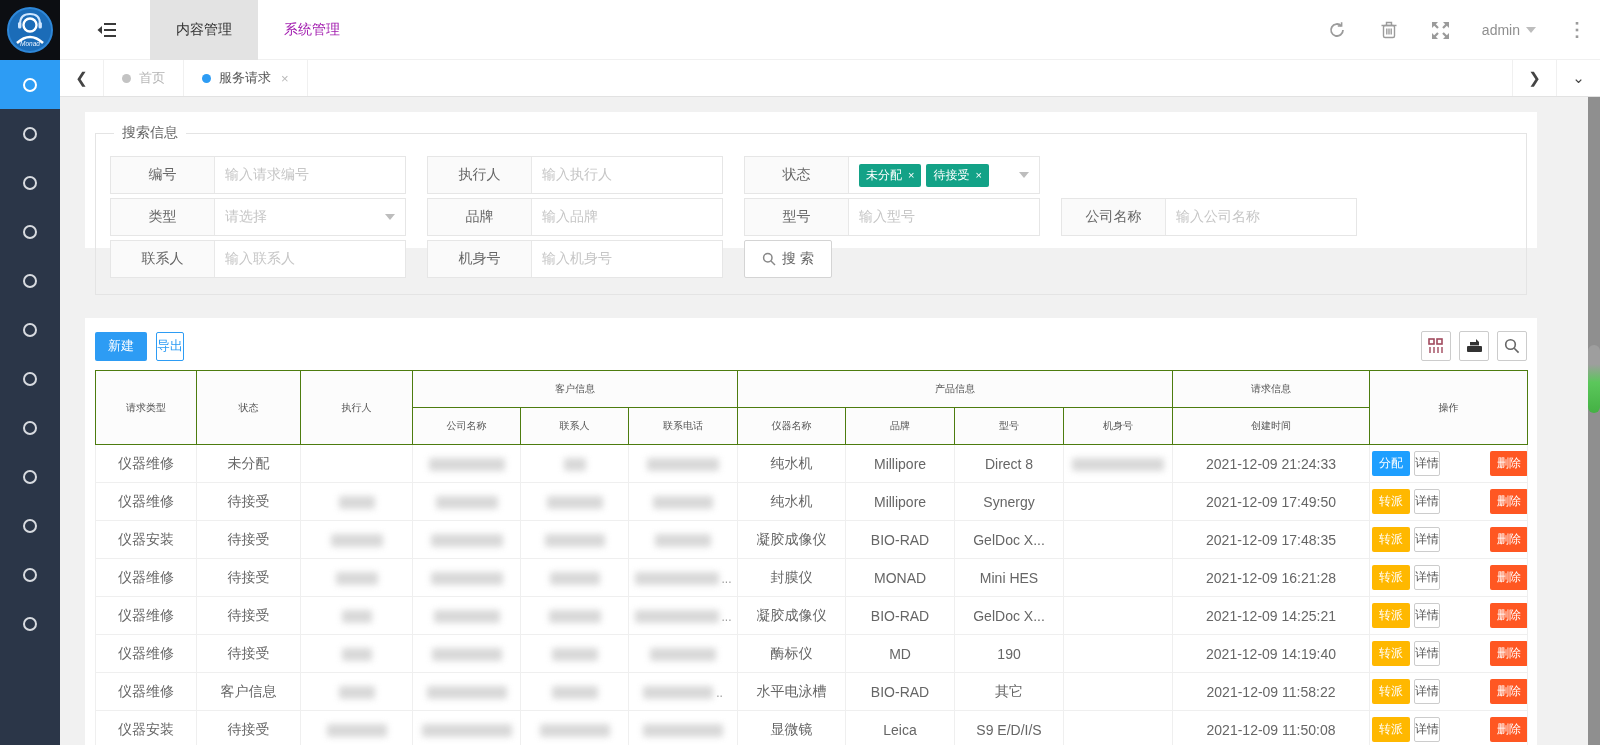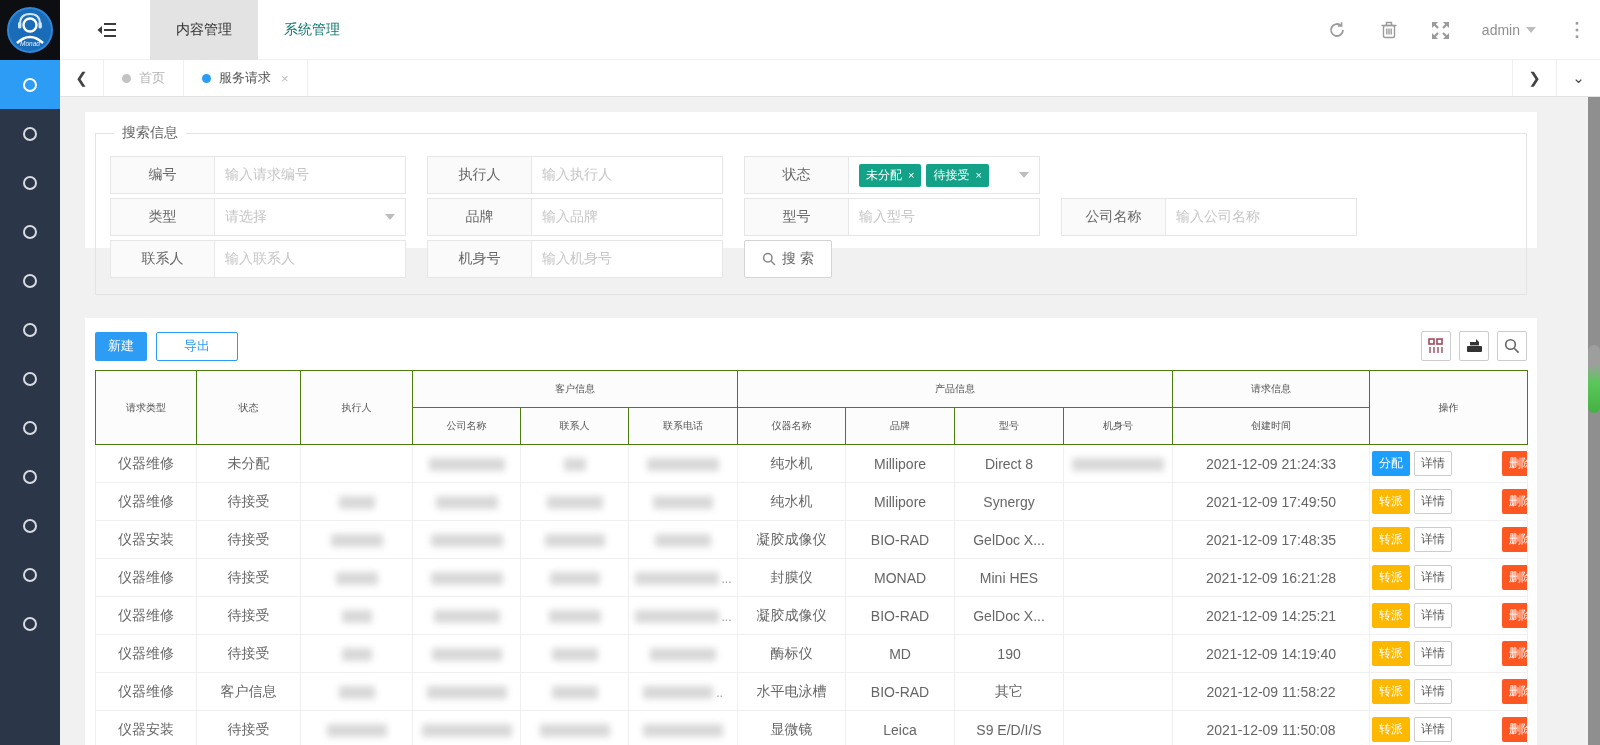--- a/index.html
+++ b/index.html
@@ -5,21 +5,21 @@
   * { margin:0; padding:0; box-sizing:border-box; }
   html,body { width:1600px; height:745px; overflow:hidden; font-family:"Liberation Sans","DejaVu Sans",sans-serif; background:#f1f1f1; }
 
   
   .topbar { position:absolute; left:0; top:0; width:1600px; height:60px; background:#fff; border-bottom:1px solid #f0f0f0; z-index:5;padding-left:24px; }
   .logo { position:absolute; left:0; top:0; width:60px; height:60px; background:#0c0e12; display:flex; align-items:center; justify-content:center; }
   .logo-circle { width:46px; height:46px; border-radius:50%; background:#1b6cb8; border:2px solid #2e87d8; position:relative; overflow:hidden; }
   .logo-circle svg { position:absolute; left:0; top:0; }
   .collapse-btn { position:absolute; left:92px; top:16px; width:30px; height:28px; display:flex; align-items:center; justify-content:center; cursor:pointer; }
   .top-tabs { position:absolute; left:150px; top:0; height:60px; display:flex; }
-  .top-tab { height:60px; padding:0 26px; display:flex; align-items:center; font-size:14px; color:#0f766e; cursor:pointer; }
+  .top-tab { height:60px; padding:0 26px; display:flex; align-items:center; font-size:14px; color:#a21caf; cursor:pointer; }
   .top-tab.active { background:#e3e3e3; color:#333; }
   .top-right { position:absolute; right:12px; top:0; height:60px; display:flex; align-items:center; gap:30px; }
   .top-icon { width:22px; height:22px; display:flex; align-items:center; justify-content:center; cursor:pointer; }
   .user-menu { display:flex; align-items:center; gap:6px; color:#8f8f8f; font-size:14px; cursor:pointer; }
   .caret { width:0; height:0; border-left:5px solid transparent; border-right:5px solid transparent; border-top:6px solid #bdbdbd; display:inline-block; }
 
   
   .tabbar { position:absolute; left:60px; top:60px; width:1540px; height:37px; background:#fff; border-bottom:1px solid #e2e2e2; display:flex; align-items:stretch; z-index:4; }
   .tab-arrow { width:44px; display:flex; align-items:center; justify-content:center; color:#444; font-size:15px; cursor:pointer; border-right:1px solid #f0f0f0; }
   .page-tab { display:flex; align-items:center; gap:8px; padding:0 18px; font-size:13px; color:#b5b5b5; border-right:1px solid #f0f0f0; cursor:pointer; }
@@ -48,34 +48,34 @@
   .f-label { width:104px; display:flex; align-items:center; justify-content:center; font-size:14px; color:#666; background:#fafafa; border-right:1px solid #e8e8e8; }
   .f-value { flex:1; display:flex; align-items:center; padding:0 10px; font-size:14px; color:#c6c6c6; position:relative; gap:5px; }
   .f-value .sel-caret { position:absolute; right:10px; }
   .tag { background:#13a287; color:#fff; font-size:12px; border-radius:2px; padding:3px 7px; display:inline-flex; align-items:center; gap:6px; white-space:nowrap; }
   .tag .tag-x { font-size:11px; cursor:pointer; }
   .search-btn { width:88px; height:38px; border:1px solid #d4d4d4; border-radius:2px; background:#fff; color:#666; font-size:14px; display:flex; align-items:center; justify-content:center; gap:6px; cursor:pointer; }
 
   .table-card { position:absolute; left:25px; top:221px; width:1452px; height:430px; background:#fff; padding:10px; }
   .table-toolbar { display:flex; align-items:center; height:36px; }
   .btn-create { background:#2d9cf4; color:#fff; border:none; height:29px; padding:0 13px; font-size:13px; border-radius:2px; cursor:pointer; }
-  .btn-export { background:#fff; color:#2d9cf4; border:1px solid #2d9cf4; height:29px; padding:0 27px; font-size:13px; border-radius:2px; margin-left:9px; cursor:pointer; }
+  .btn-export { background:#fff; color:#2d9cf4; border:1px solid #2d9cf4; height:29px; padding:0 0; font-size:13px; border-radius:2px; margin-left:9px; cursor:pointer; }
   .tool-icons { margin-left:auto; display:flex; gap:8px; }
   .tool-box { width:30px; height:30px; border:1px solid #ccc; border-radius:2px; background:#fff; display:flex; align-items:center; justify-content:center; cursor:pointer; }
 
   table.grid { border-collapse:collapse; table-layout:fixed; width:1432px; margin-top:6px; border:1px solid #e8e8e8; }
   table.grid th { background:#fcfcfc; font-weight:normal; font-size:10px; color:#555; border:1px solid #4d7c0f; height:37px; }
   table.grid td { border:1px solid #efefef; height:38px; font-size:14px; color:#666; text-align:center; overflow:hidden; white-space:nowrap; }
   .blur-block { display:inline-block; height:13px; background:#cfcfcf; border-radius:2px; filter:blur(3px); opacity:.8; vertical-align:middle; }
   .blur-suffix { color:#9a9a9a; font-size:12px; margin-left:3px; }
   .act-btn { display:inline-block; font-size:12px; padding:4px 7px; border-radius:2px; margin:0 2px; cursor:pointer; white-space:nowrap; }
   .act-blue { background:#1e9fff; color:#fff; }
   .act-yellow { background:#ffb800; color:#fff; }
   .act-red { background:#ff5722; color:#fff;margin-left:48px; }
-  .act-plain { background:#fff; color:#555; border:1px solid #ccc; padding:3px 6px; }
+  .act-plain { background:#fff; color:#555; border:1px solid #ccc; padding:3px 0; }
 
   
   .v-scroll-track { position:absolute; right:0; top:97px; width:12px; height:648px; background:#8f8f8f; z-index:6; }
   .v-scroll-thumb { position:absolute; right:0; top:248px; width:12px; height:68px; border-radius:6px; background:linear-gradient(180deg,#9e9e9e 0%,#9e9e9e 28%,#5bc75b 55%,#44b144 100%); cursor:grab; }
 
   svg.ic { display:block; }
 </style>
 </head>
 <body>
 

